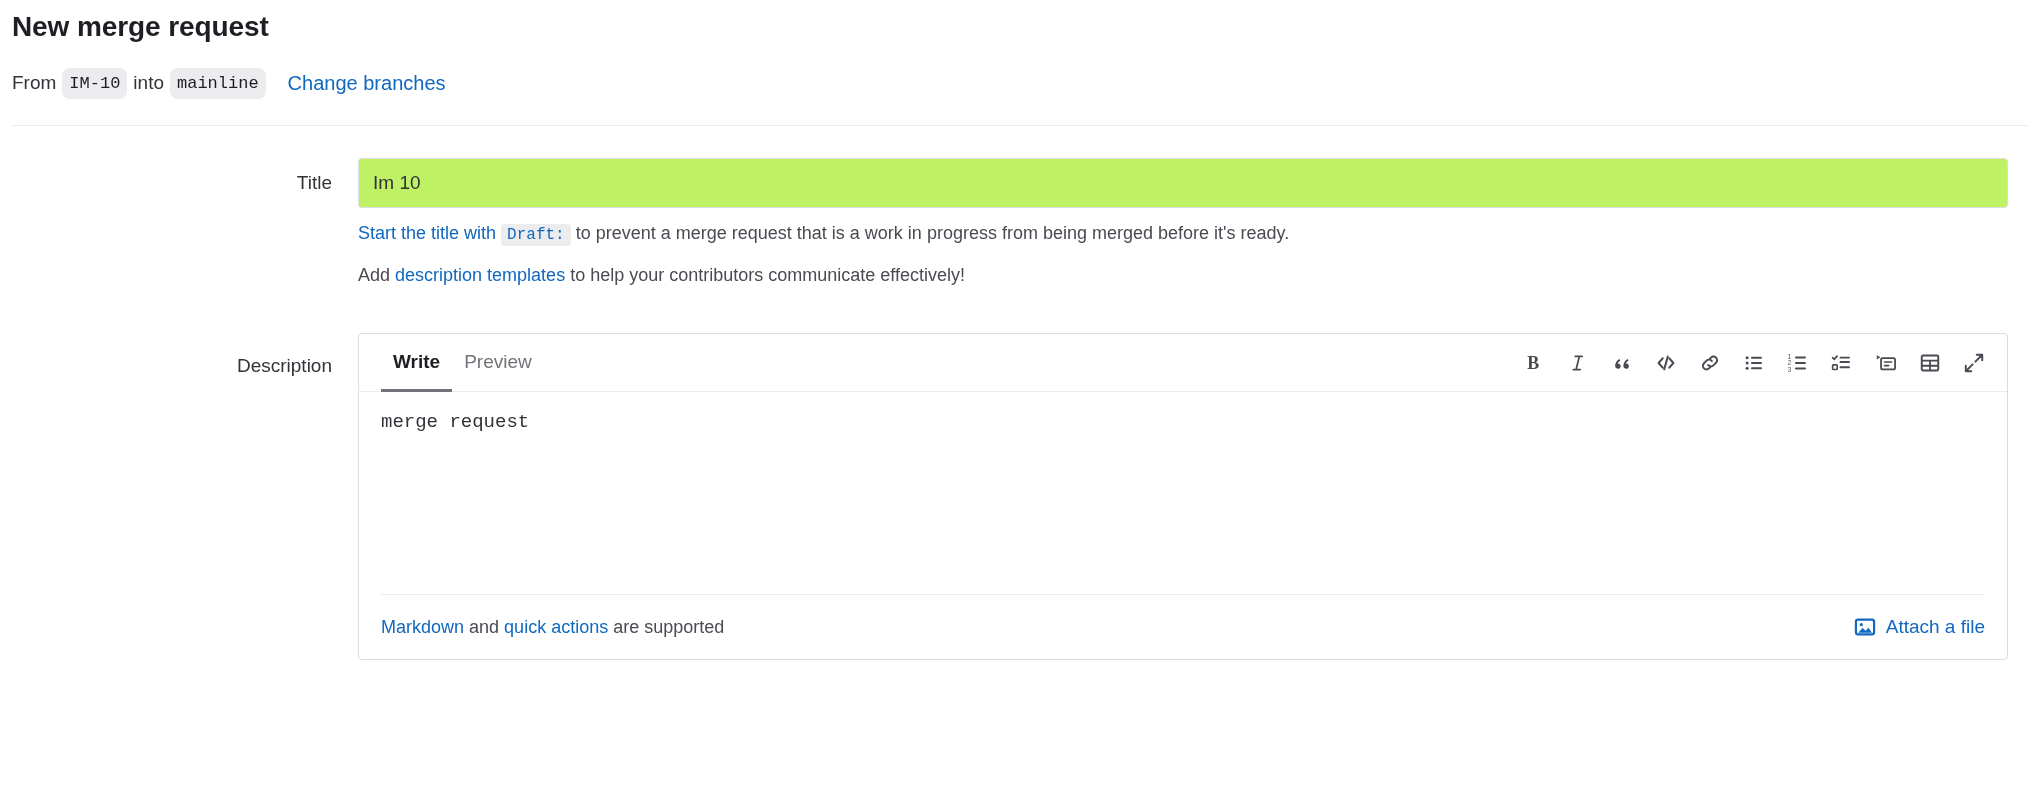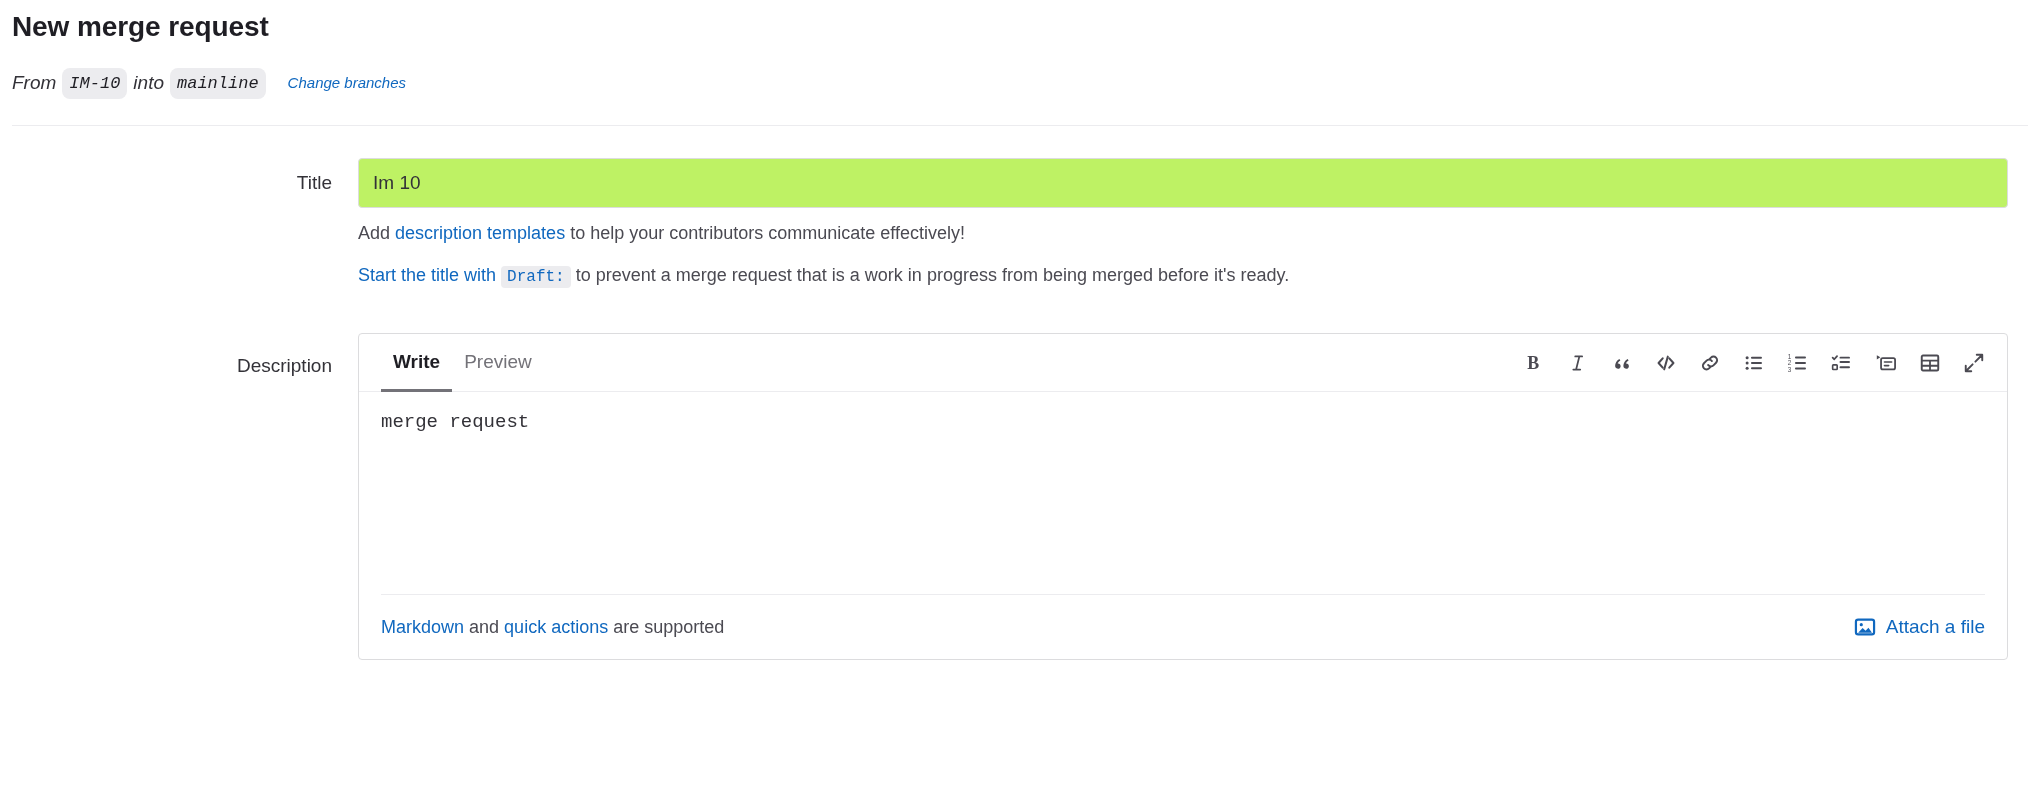--- a/index.html
+++ b/index.html
@@ -37,38 +37,37 @@
 
   .branch-line {
     margin-top: 24px;
     font-size: 19px;
     line-height: 1.5;
     color: #333238;
     display: flex;
     align-items: center;
     flex-wrap: nowrap;
     gap: 0;
-    font-style: italic;
   }
   .branch-line .word { margin: 0 6px 0 0; }
   .branch-line .word.into { margin: 0 6px; }
 
   .branch-badge {
     font-family: "Liberation Mono", "DejaVu Sans Mono", monospace;
     font-size: 17px;
     background: #ececef;
     border-radius: 8px;
     padding: 3px 7px;
     color: #1f1e24;
     white-space: nowrap;
   }
 
   .change-branches {
     color: #1068bf;
-    font-size: 15px;
+    font-size: 20px;
     text-decoration: none;
     margin-left: 22px;
     cursor: pointer;
   }
 
   .divider {
     border: 0;
     border-top: 1px solid #ececef;
     margin: 26px 0 0 0;
     width: 100%;
@@ -240,27 +239,27 @@
     <a class="change-branches">Change branches</a>
   </div>
 
   <hr class="divider">
 
   <div class="form-row row-title">
     <div class="form-label">Title</div>
     <div class="form-field">
       <input class="title-input" type="text" value="Im 10" style="">
       <div class="hint">
+        <a><span>Start the title with</span> <span class="code-badge">Draft:</span></a>
+        <span>to prevent a merge request that is a work in progress from being merged before it's ready.</span>
+      </div>
+      <div class="hint">
         <span>Add</span>
         <a>description templates</a>
         <span>to help your contributors communicate effectively!</span>
-      </div>
-      <div class="hint">
-        <a><span>Start the title with</span> <span class="code-badge">Draft:</span></a>
-        <span>to prevent a merge request that is a work in progress from being merged before it's ready.</span>
       </div>
     </div>
   </div>
 
   <div class="form-row row-desc">
     <div class="form-label">Description</div>
     <div class="form-field">
       <div class="editor">
 
         <div class="editor-head">

